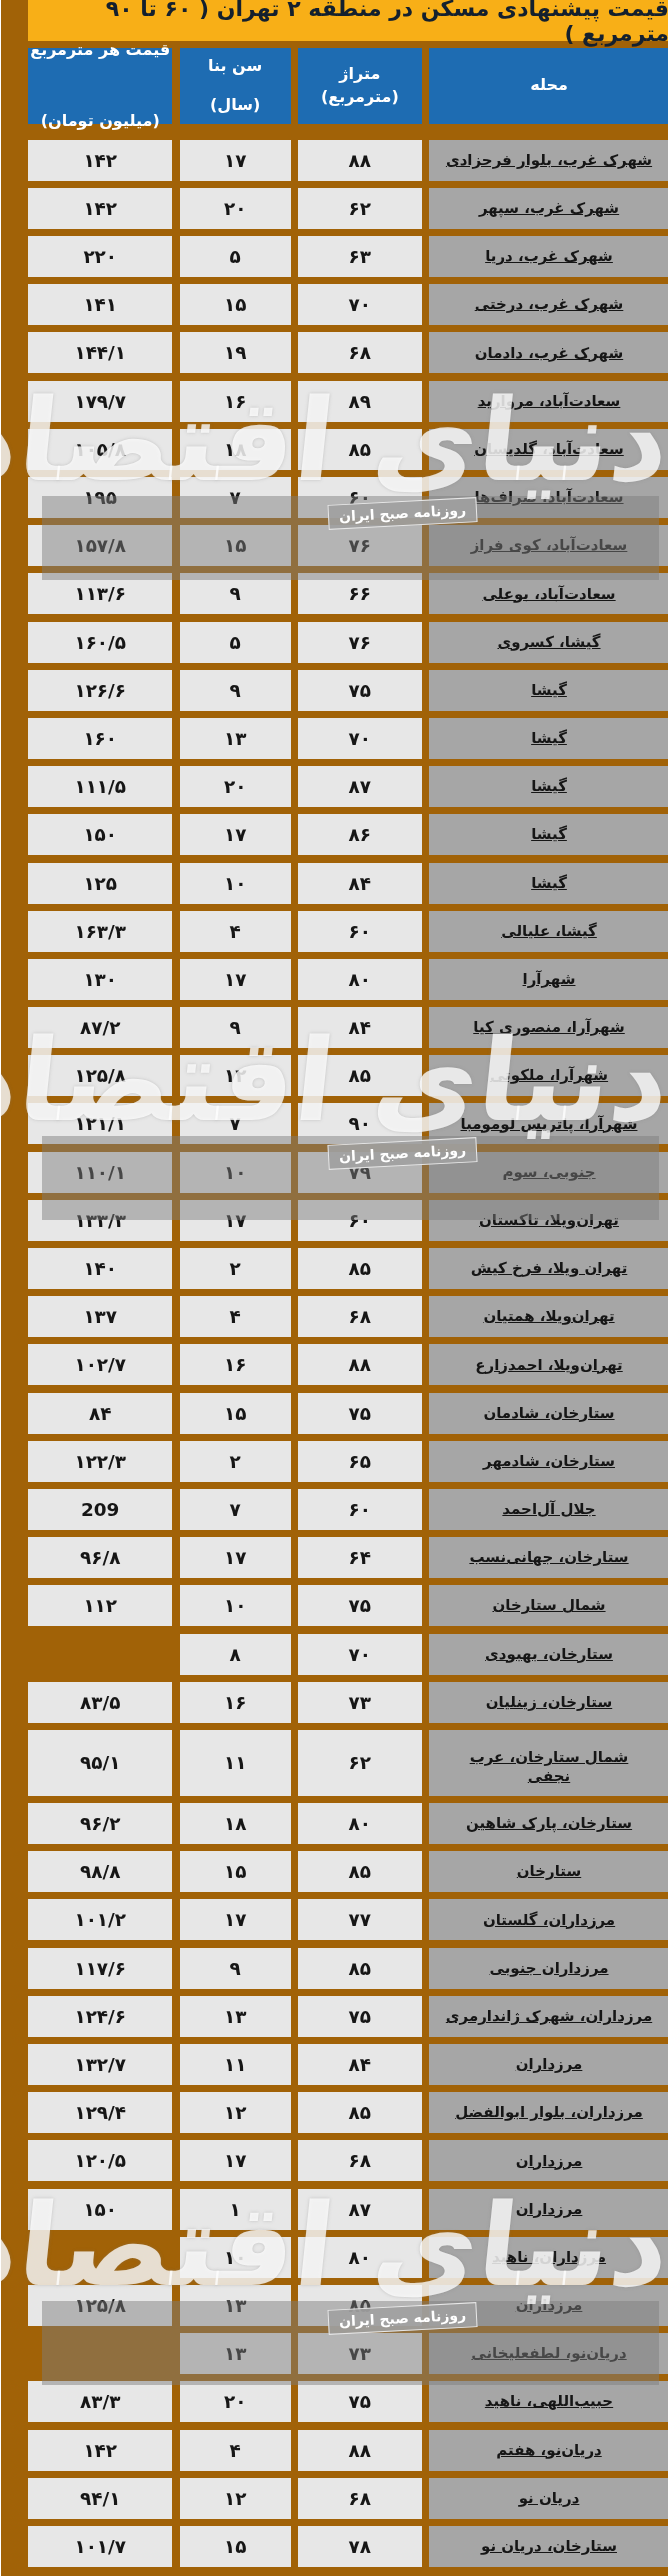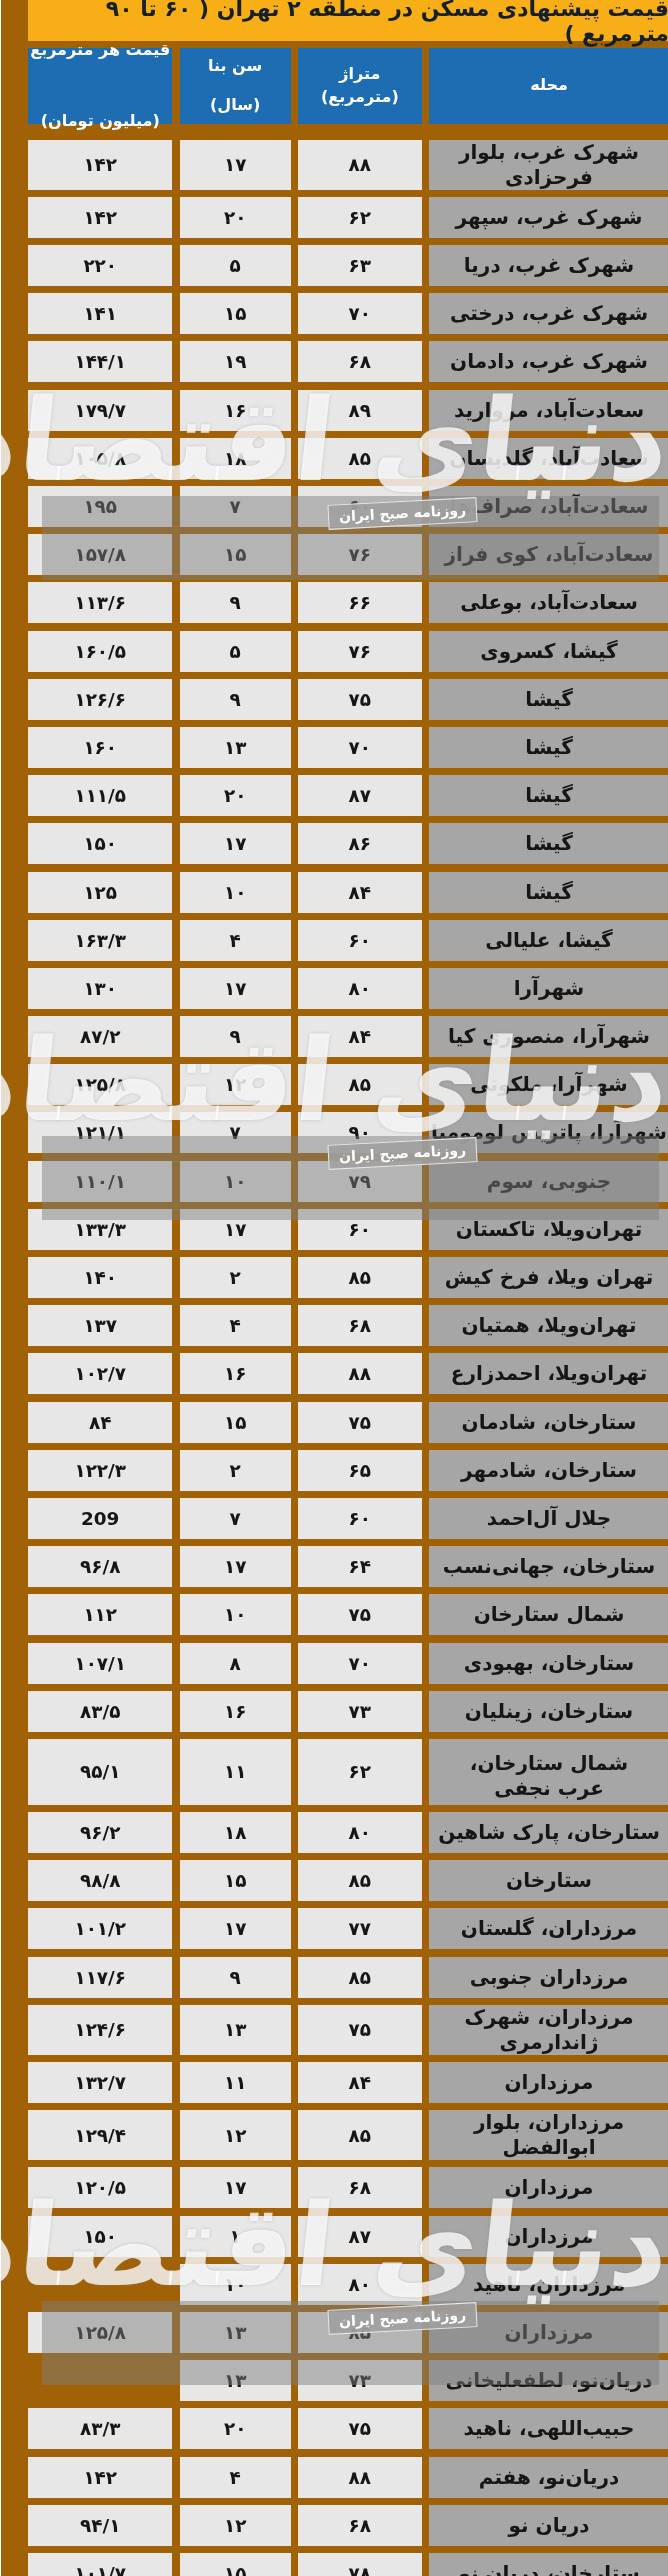--- a/index.html
+++ b/index.html
@@ -28,21 +28,21 @@
   .c-name{flex:0 0 240px;}
   .c-area{flex:0 0 124px;}
   .c-age{flex:0 0 111px;gap:16px;}
   .c-price{flex:1 1 auto;gap:48px;}
 
   .row{display:flex; gap:7.2px; margin-bottom:7.2px;}
   .row .cell{
     min-height:41px; display:flex; align-items:center; justify-content:center;
     font-weight:bold; color:var(--cell-text); text-align:center;
   }
-  .cell.name{background:var(--name-bg); font-size:20px; line-height:1.25;}
+  .cell.name{background:var(--name-bg); font-size:15px; line-height:1.25;text-decoration:underline;}
   .cell.val{background:var(--val-bg); font-size:18.4px;}
   .row.tall .cell{min-height:66px;}
   .row.tall .cell.name span{display:inline-block; max-width:178px;margin-top:8px;}
 
   .watermark{position:absolute; left:0; width:100%; height:312px; z-index:5; pointer-events:none;}
   .wm1{top:357px;} .wm2{top:997px;} .wm3{top:2162px;}
   .wm-band{
     position:absolute; top:139px; left:42px; right:10px; height:84px;
     background:var(--wm-band); opacity:.48;
   }
@@ -522,23 +522,20 @@
       <div class="row">
       <div class="cell name c-name">
           <span>ستارخان، بهبودی</span>
         </div>
       <div class="cell val c-area">
           <span>۷۰</span>
         </div>
       <div class="cell val c-age">
           <span>۸</span>
         </div>
-      <div class="cell val c-price">
-          <span>۱۰۷/۱</span>
-        </div>
     </div>
       <div class="row">
       <div class="cell name c-name">
           <span>ستارخان، زینلیان</span>
         </div>
       <div class="cell val c-area">
           <span>۷۳</span>
         </div>
       <div class="cell val c-age">
           <span>۱۶</span>

